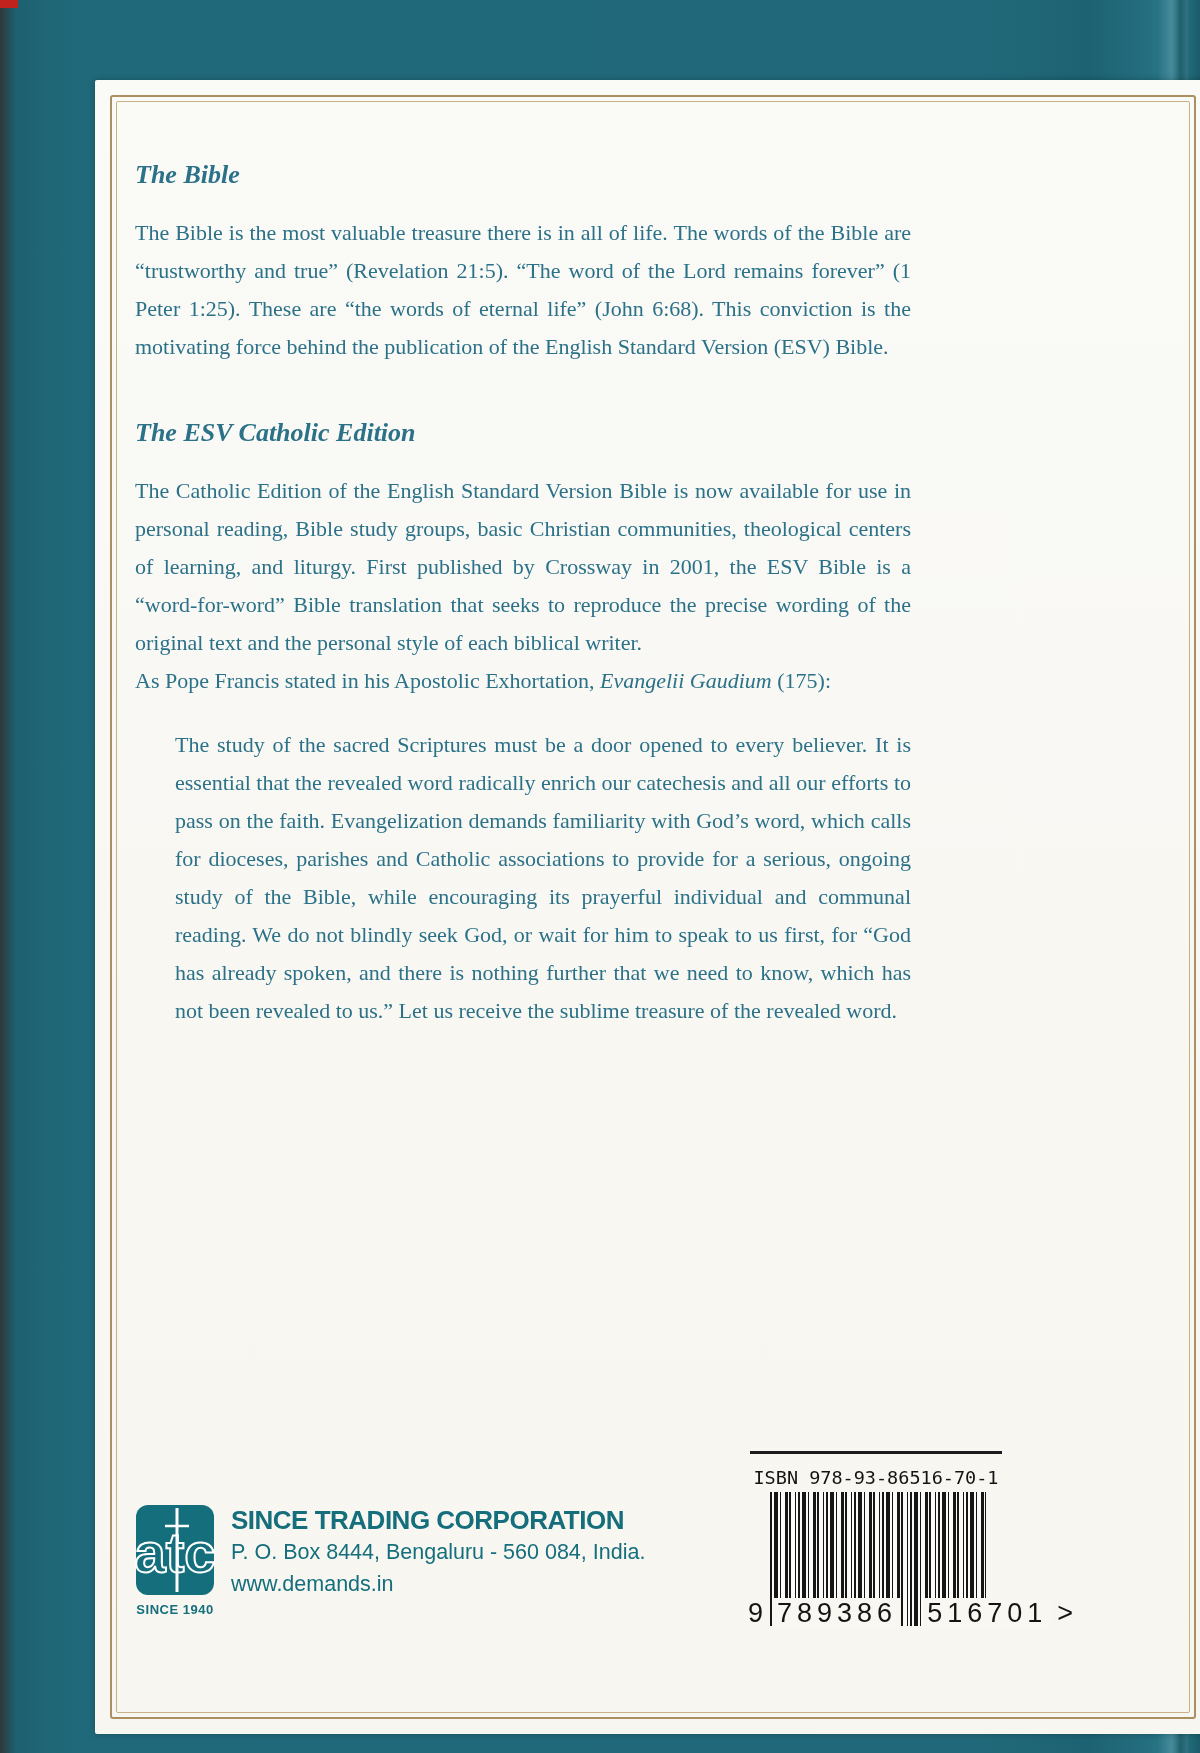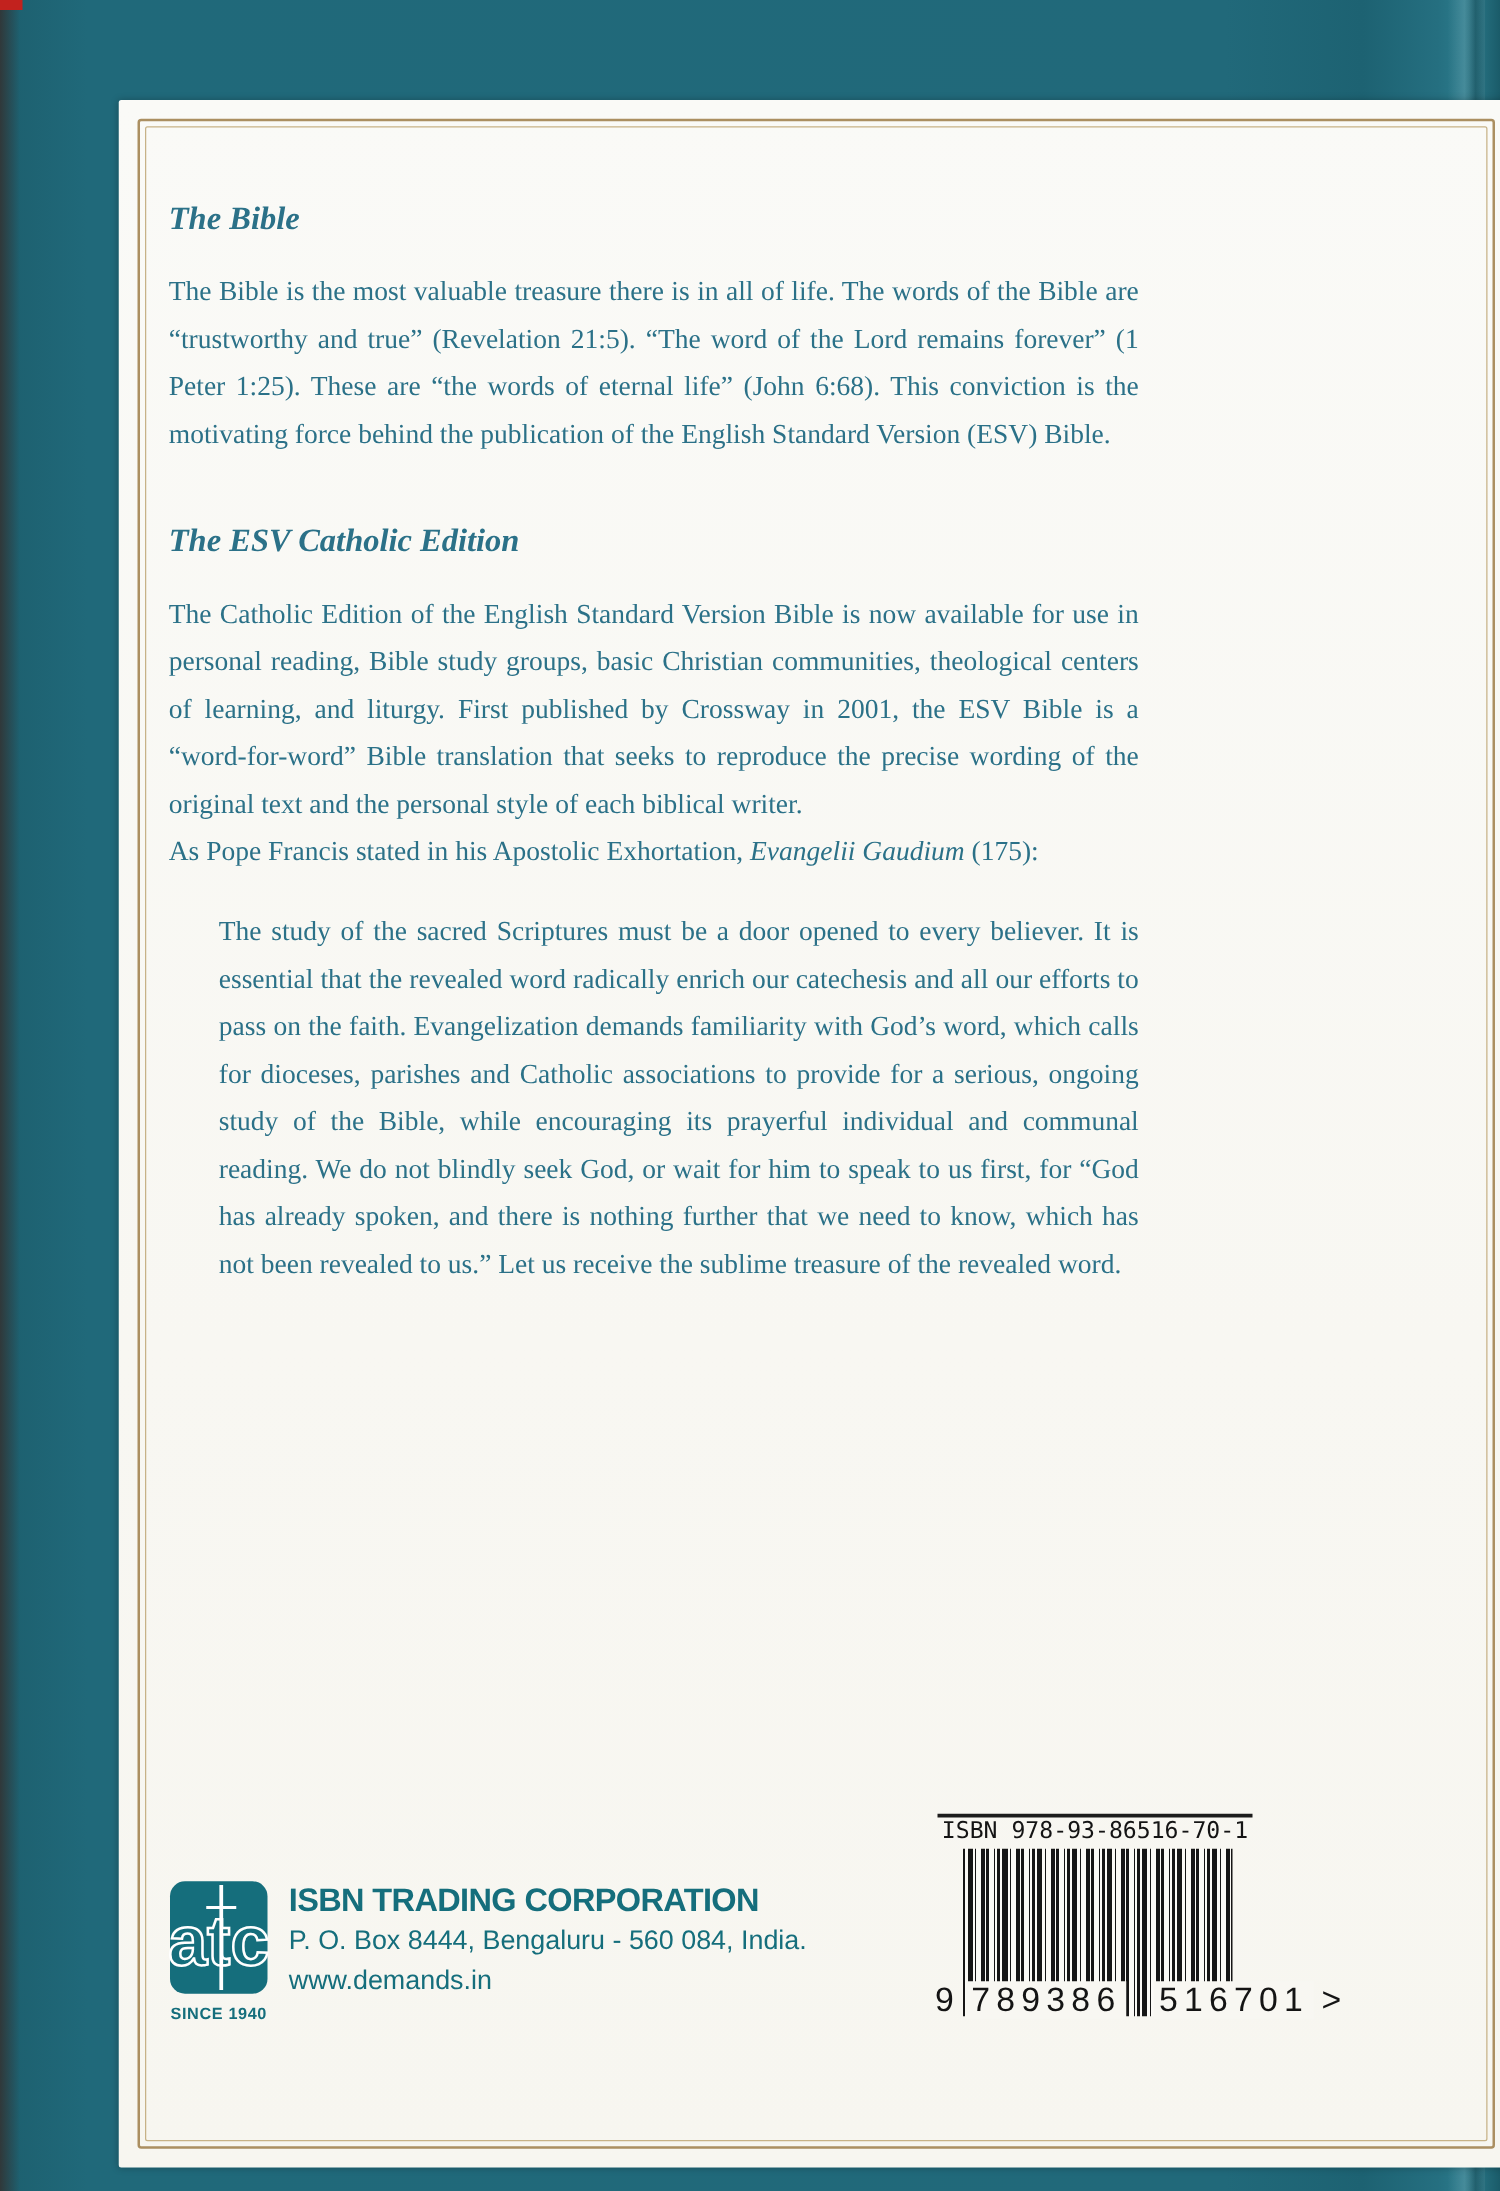--- a/index.html
+++ b/index.html
@@ -88,21 +88,21 @@
   .pub-address { font-size: 21.5px; line-height: 32px; white-space: nowrap; }
   .pub-site { font-size: 21.5px; line-height: 32px; white-space: nowrap; }
 
   
   .barcode {
     position: absolute; left: 655px; top: 1371px; width: 252px;
     font-family: "DejaVu Sans Mono", monospace;
   }
   .isbn-label {
     border-top: 3px solid #1c1c1c;
-    padding-top: 0;
+    padding-top: 13px;
     font-size: 18.5px; letter-spacing: 0px; color: #141414;
     text-align: center; white-space: nowrap;
   }
   .bars-wrap { position: relative; height: 134px; margin: 4px 0 0 20px; width: 216px; }
   .bars {
     position: absolute; inset: 0;
     background: repeating-linear-gradient(90deg,
       #161616 0 2px,  #fbfaf6 2px 4px,
       #161616 4px 8px, #fbfaf6 8px 10px,
       #161616 10px 11px, #fbfaf6 11px 15px,
@@ -154,21 +154,21 @@
       <div class="logo-wrap">
         <svg width="80" height="92" viewBox="0 0 80 92">
           <rect x="1" y="1" width="78" height="90" rx="12" fill="#156e7c"></rect>
           <line x1="42" y1="4" x2="42" y2="88" stroke="#ffffff" stroke-width="3"></line>
           <line x1="30" y1="22" x2="54" y2="22" stroke="#ffffff" stroke-width="2.5"></line>
           <text x="40" y="68" text-anchor="middle" font-family="Liberation Sans, sans-serif" font-weight="bold" font-size="56" fill="none" stroke="#ffffff" stroke-width="2">atc</text>
         </svg>
         <div class="since-label">SINCE 1940</div>
       </div>
       <div class="pub-text">
-        <div class="pub-name">ISBN TRADING CORPORATION</div>
+        <div class="pub-name">SINCE TRADING CORPORATION</div>
         <div class="pub-address">P. O. Box 8444, Bengaluru - 560 084, India.</div>
         <div class="pub-site">www.demands.in</div>
       </div>
     </div>
 
     <div class="barcode">
       <div class="isbn-label">ISBN 978-93-86516-70-1</div>
       <div class="bars-wrap">
         <div class="bars"></div>
         <div class="digits">

